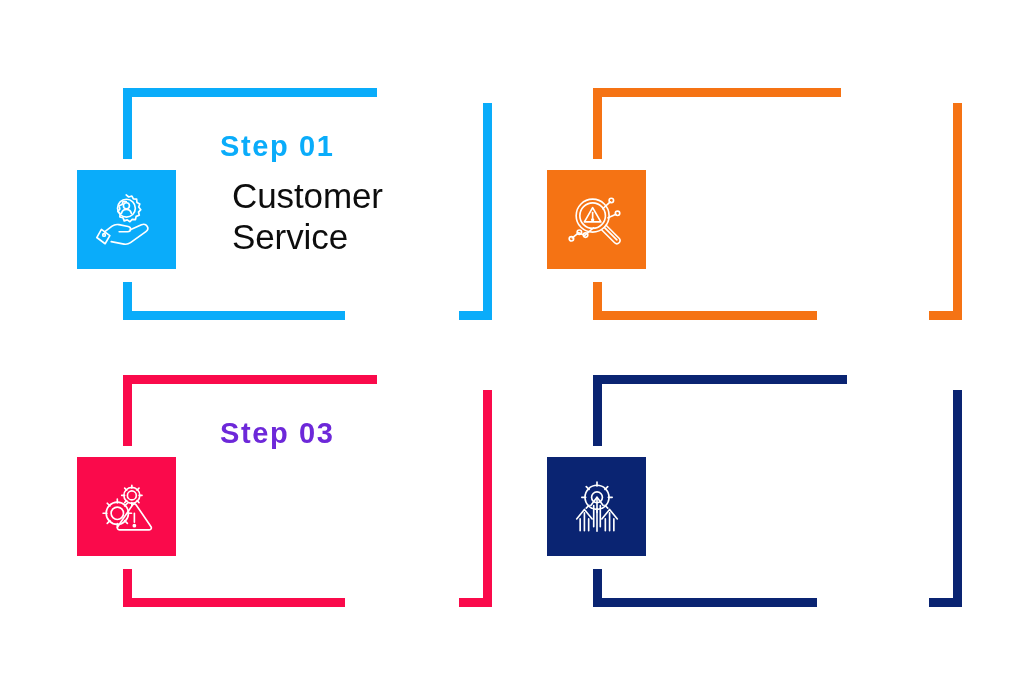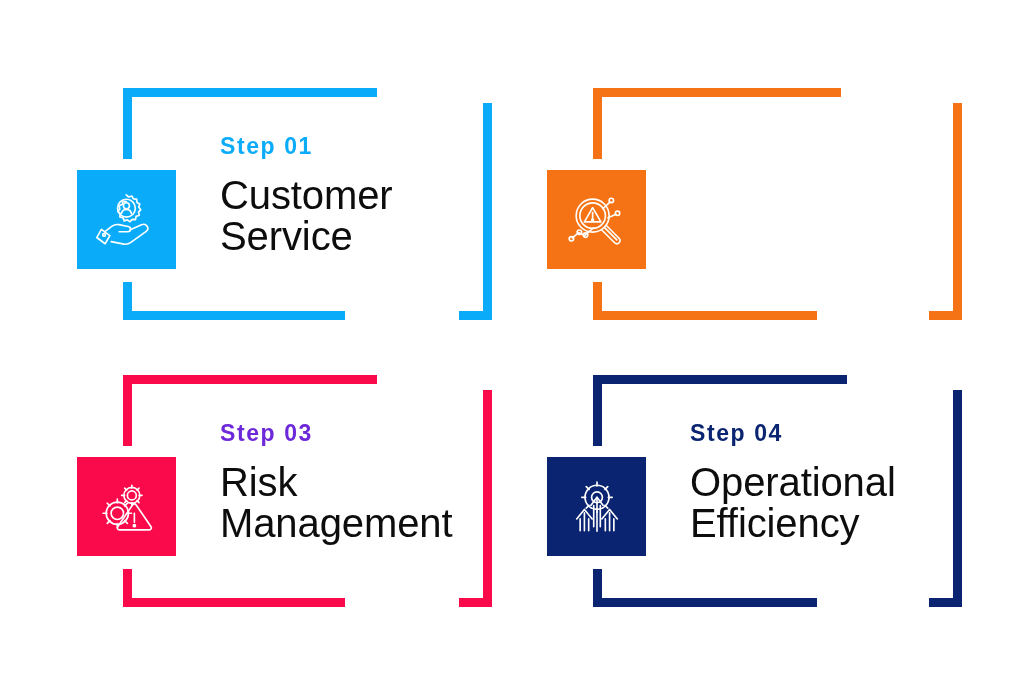--- a/index.html
+++ b/index.html
@@ -101,33 +101,33 @@
   }
 
   
   .text-col {
     position: absolute;
     left: 157px;
     top: 49px;
     width: 300px;
   }
   .step-label {
-    font-size: 23px;
+    font-size: 29px;
     font-weight: bold;
     letter-spacing: 1.6px;
     line-height: 34px;
     margin: 0 0 12px 0;
     white-space: nowrap;
   }
   .step-title {
-    font-size: 40px;
+    font-size: 35px;
     font-weight: normal;
     color: #0d0d0d;
     line-height: 41px;
-    margin: 0;
+    margin: 12px;
     letter-spacing: -0.1px;
   }
   .step-title.narrow { width: 175px; }
   .step-title.wide   { width: 215px; }
 </style>
 </head>
 <body>
 
 <div id="canvas">
 
@@ -216,21 +216,20 @@
 
           <path d="M41.3 29.6 56.8 52.4c0.9 1.4-0.1 3.2-1.8 3.2H24.2c-1.7 0-2.7-1.8-1.8-3.2l15.5-22.8c0.8-1.2 2.6-1.2 3.4 0Z"></path>
           <path d="M39.6 38.6v9.1"></path>
           <circle cx="39.6" cy="51.3" r="1.1" fill="#ffffff"></circle>
         </svg>
       </span>
     </div>
 
     <div class="text-col">
       <p class="step-label" style="color:#6d28d9">Step 03</p>
-      <p class="step-title wide">Risk Management</p>
     </div>
   </div>
 
   <div class="step-block col-b row-2">
     <div class="bracket-top-h" style="background:#0A2472"></div>
     <div class="bracket-top-v" style="background:#0A2472"></div>
     <div class="bracket-bot-v" style="background:#0A2472"></div>
     <div class="bracket-bot-h" style="background:#0A2472"></div>
     <div class="tail" style="background:#0A2472"></div>
     <div class="tail-foot" style="background:#0A2472"></div>
@@ -249,19 +248,15 @@
 
           <path d="M11 44.3 19 34.5l8 9.8"></path>
           <path d="M14.6 44.3v12.2M19 38v18.5M23.4 44.3v12.2"></path>
 
           <path d="M37 44.3 45 34.5l8 9.8"></path>
           <path d="M40.6 44.3v12.2M45 38v18.5M49.4 44.3v12.2"></path>
         </svg>
       </span>
     </div>
 
-    <div class="text-col">
-      <p class="step-label" style="color:#0A2472">Step 04</p>
-      <p class="step-title wide">Operational Efficiency</p>
-    </div>
   </div>
 
 </div>
 
 </body></html>

